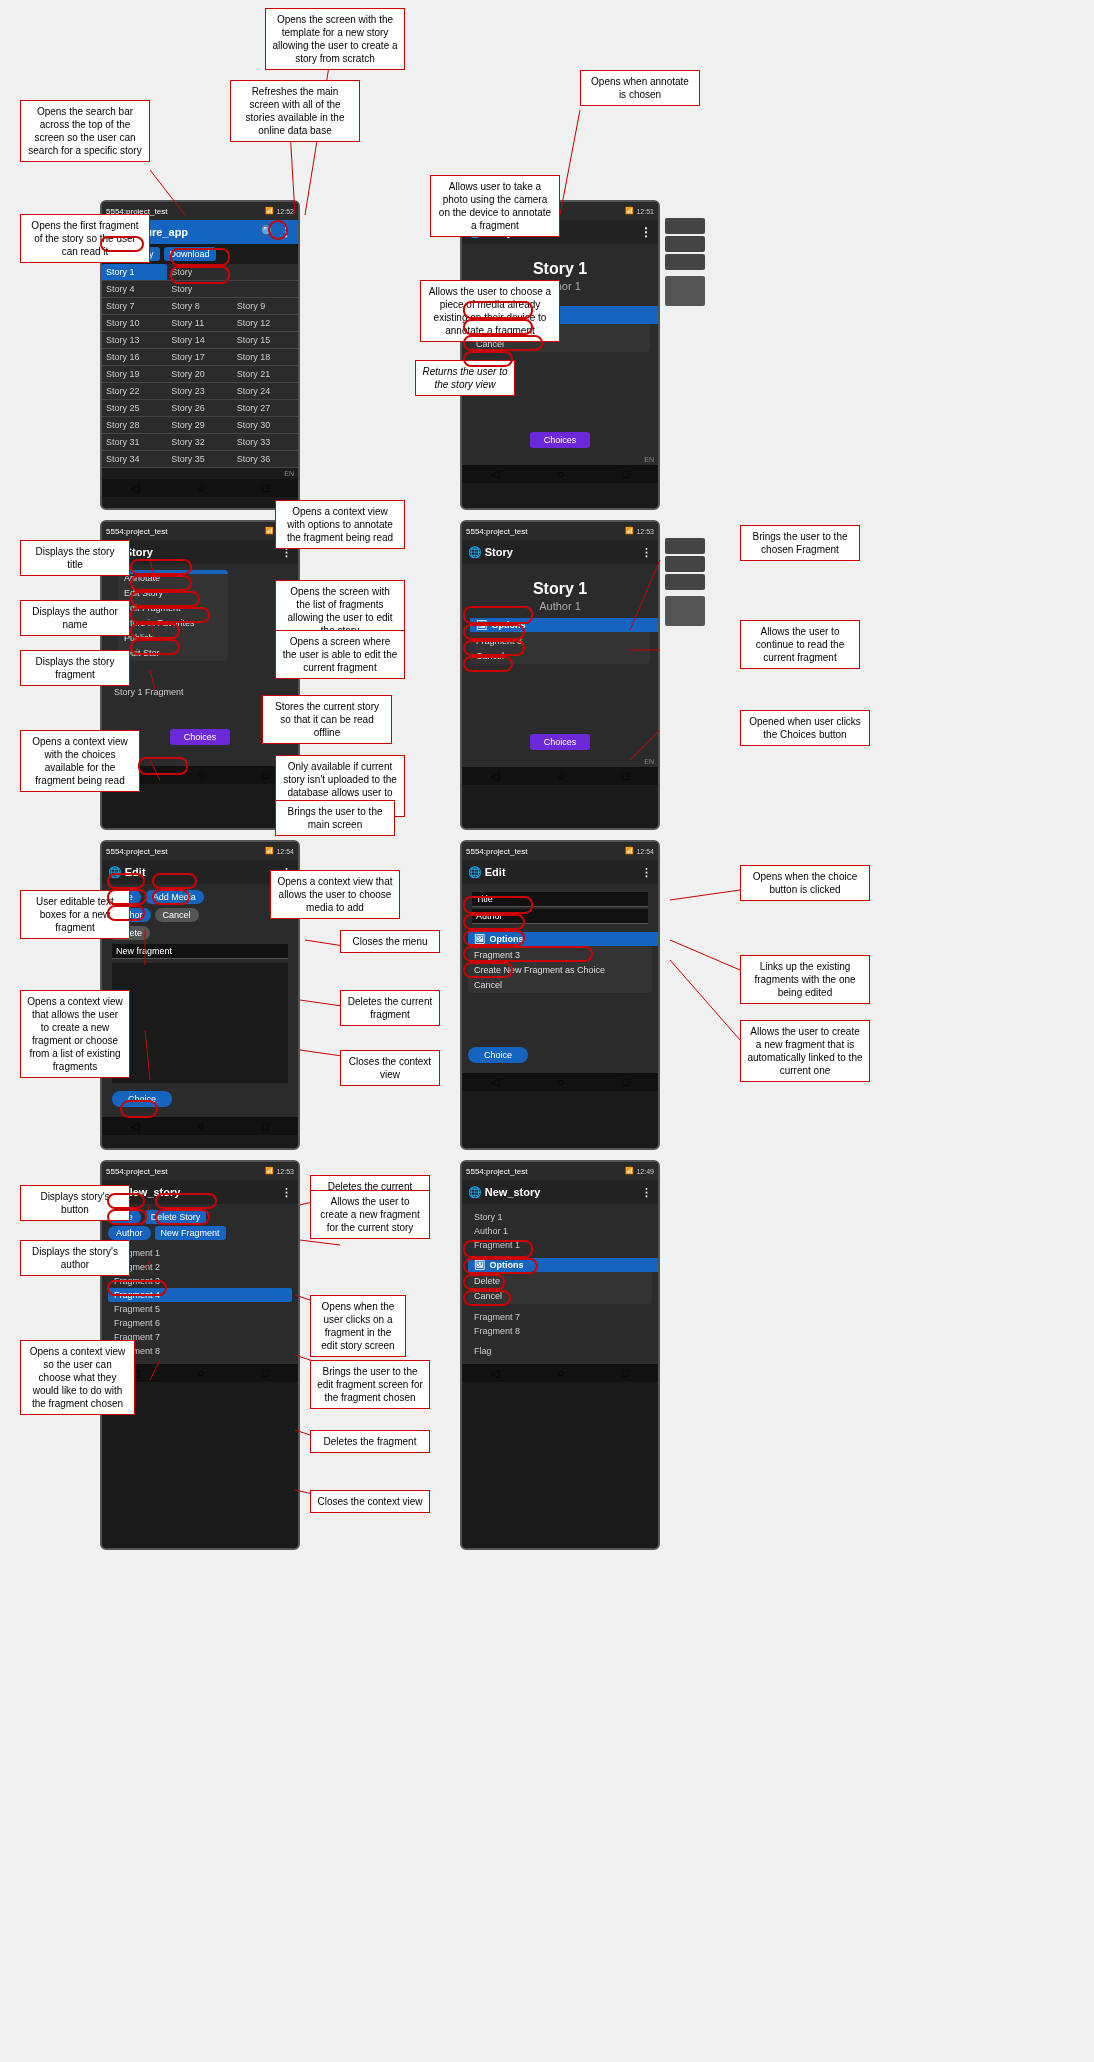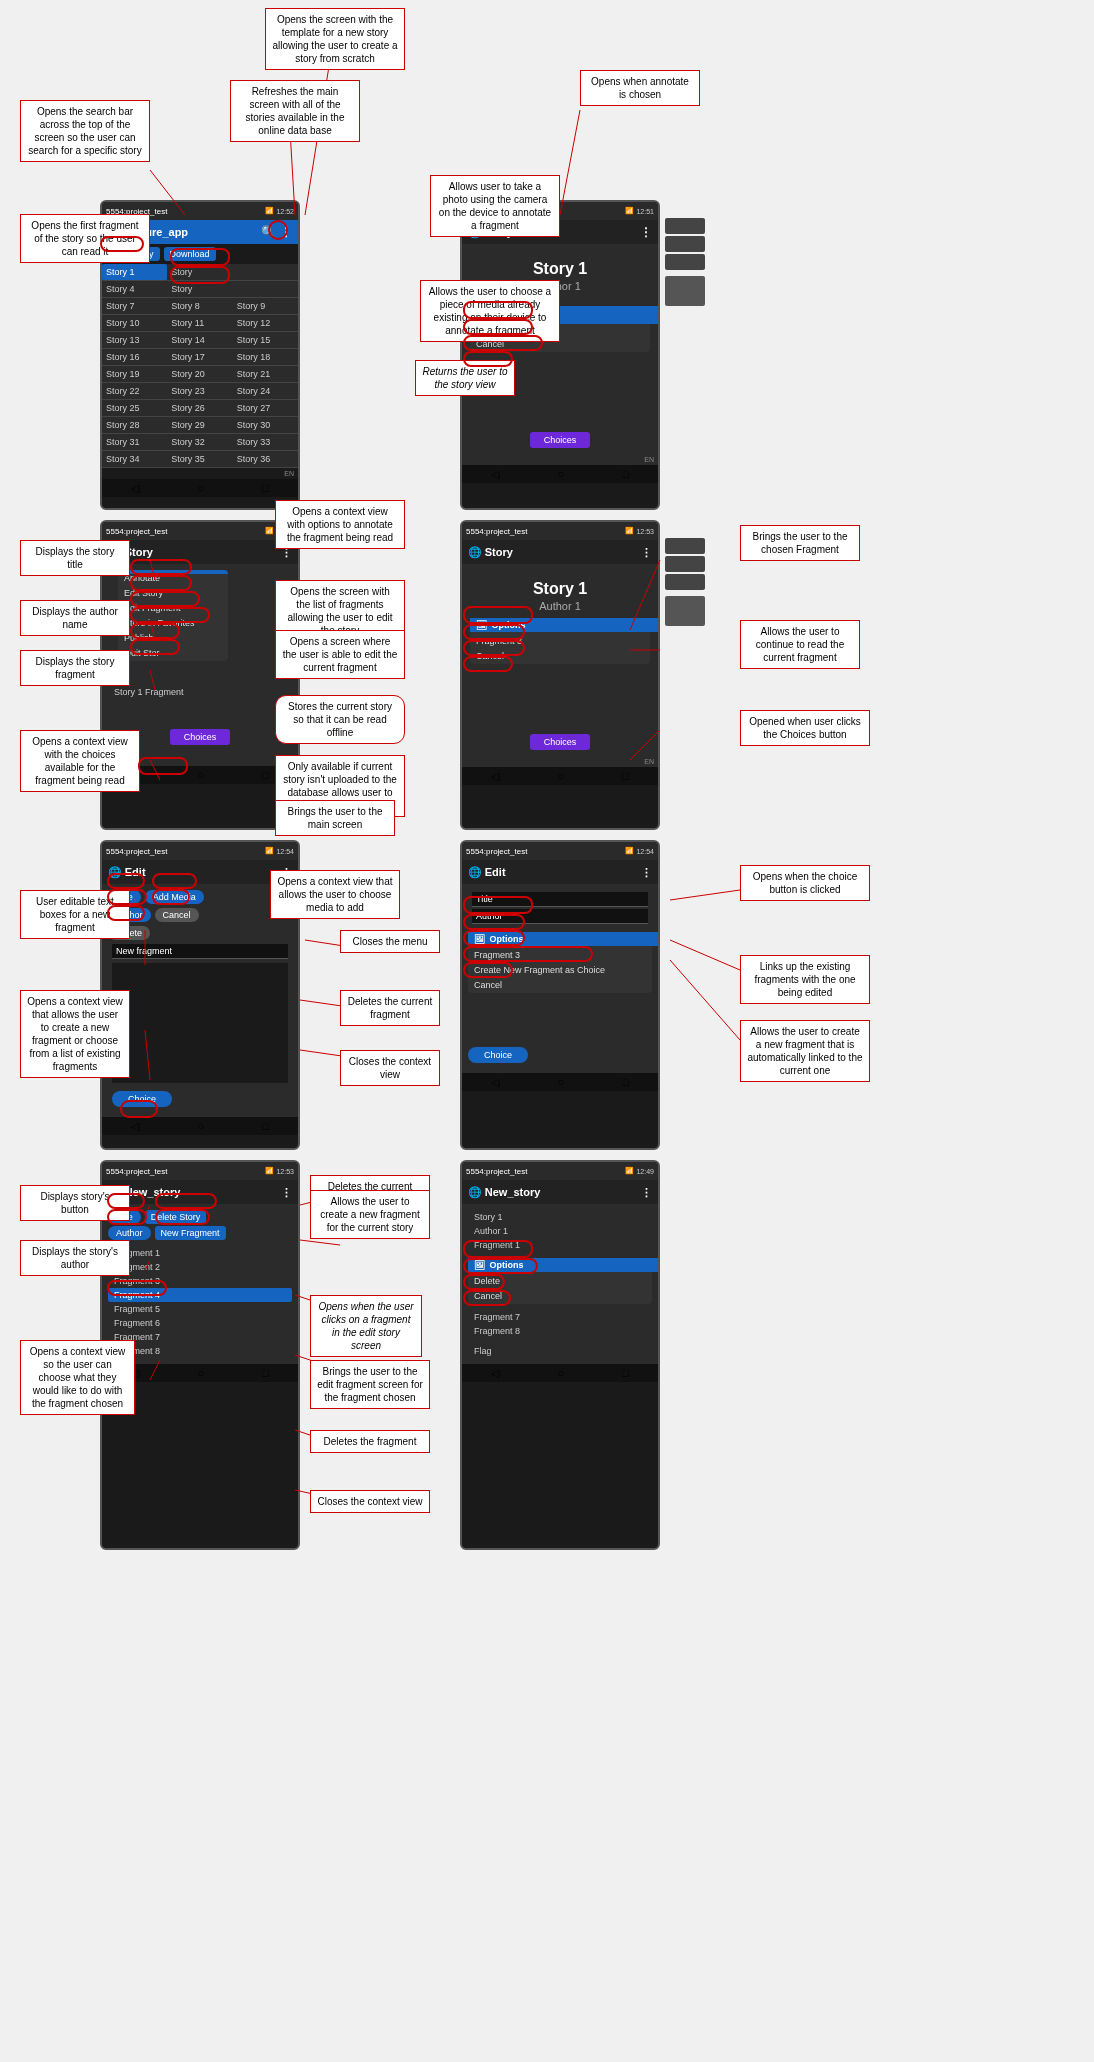--- a/index.html
+++ b/index.html
@@ -360,21 +360,21 @@
 <div class="annotation" style="left:20px; top:650px; width:110px;">Displays the story fragment</div>
 
 <div class="annotation" style="left:20px; top:730px; width:120px;">Opens a context view with the choices available for the fragment being read</div>
 
 <div class="annotation" style="left:275px; top:500px; width:130px;">Opens a context view with options to annotate the fragment being read</div>
 
 <div class="annotation" style="left:275px; top:580px; width:130px;">Opens the screen with the list of fragments allowing the user to edit the story</div>
 
 <div class="annotation" style="left:275px; top:630px; width:130px;">Opens a screen where the user is able to edit the current fragment</div>
 
-<div class="annotation" style="left:275px; top:695px; width:130px;border-radius:11px;">Stores the current story so that it can be read offline</div>
+<div class="annotation" style="left:262px; top:695px; width:130px;">Stores the current story so that it can be read offline</div>
 
 <div class="annotation" style="left:275px; top:755px; width:130px;">Only available if current story isn't uploaded to the database allows user to publish their own works</div>
 
 <div class="annotation" style="left:275px; top:800px; width:120px;">Brings the user to the main screen</div>
 
 <div class="annotation" style="left:740px; top:525px; width:120px;">Brings the user to the chosen Fragment</div>
 
 <div class="annotation" style="left:740px; top:620px; width:120px;">Allows the user to continue to read the current fragment</div>
 
 <div class="annotation" style="left:740px; top:710px; width:130px;">Opened when user clicks the Choices button</div>
@@ -590,21 +590,21 @@
 <div class="annotation" style="left:20px; top:1185px; width:110px;">Displays story's button</div>
 
 <div class="annotation" style="left:20px; top:1240px; width:110px;">Displays the story's author</div>
 
 <div class="annotation" style="left:20px; top:1340px; width:115px;">Opens a context view so the user can choose what they would like to do with the fragment chosen</div>
 
 <div class="annotation" style="left:310px; top:1175px; width:120px;">Deletes the current story</div>
 
 <div class="annotation" style="left:310px; top:1190px; width:120px;">Allows the user to create a new fragment for the current story</div>
 
-<div class="annotation" style="left:310px; top:1295px; width:112px;font-style:italic;">Opens when the user clicks on a fragment in the edit story screen</div>
+<div class="annotation" style="left:310px; top:1295px; width:96px;">Opens when the user clicks on a fragment in the edit story screen</div>
 
 <div class="annotation" style="left:310px; top:1360px; width:120px;">Brings the user to the edit fragment screen for the fragment chosen</div>
 
 <div class="annotation" style="left:310px; top:1430px; width:120px;">Deletes the fragment</div>
 
 <div class="annotation" style="left:310px; top:1490px; width:120px;">Closes the context view</div>
 
 <div class="phone" style="left:100px; top:1160px; width:200px; height:390px;">
   <div class="phone-header">
     <span>5554:project_test</span>

